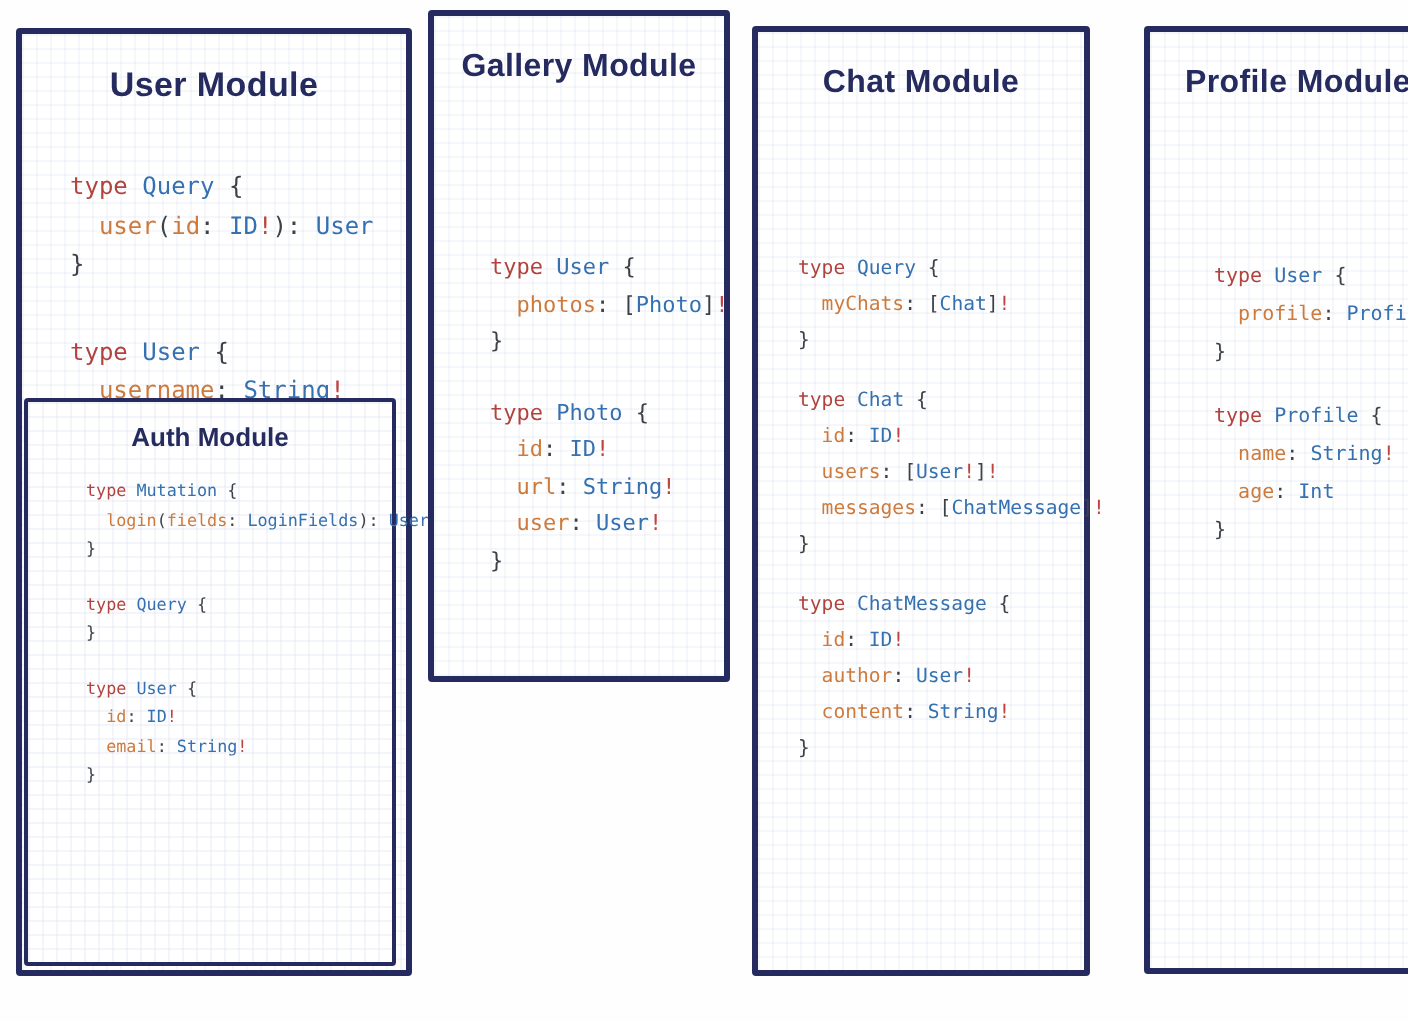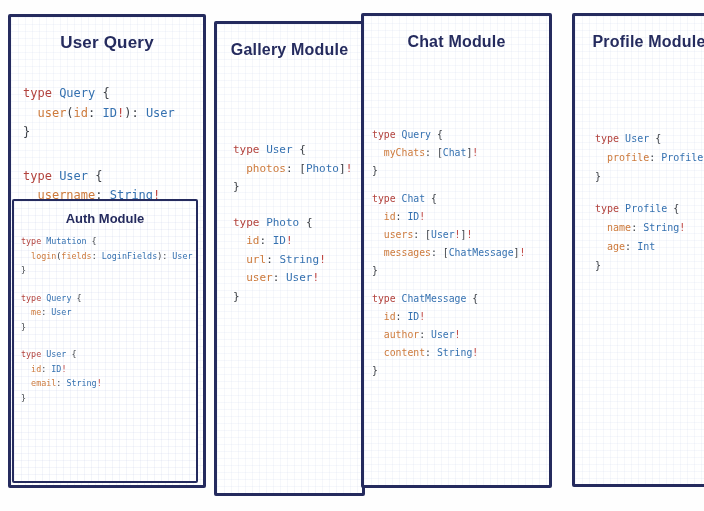--- a/index.html
+++ b/index.html
@@ -12,33 +12,33 @@
     position:absolute;box-sizing:border-box;
     background:#ffffff;
     background-image:
       linear-gradient(rgba(213,219,238,.22) 1px,transparent 1px),
       linear-gradient(90deg,rgba(213,219,238,.22) 1px,transparent 1px);
     background-size:7px 7px;
     border:3px solid var(--navy);
     border-radius:2px;
   }
   .p1{left:8px;top:14px;width:198px;height:474px}
-  .p2{left:214px;top:21px;width:151px;height:475px}
-  .p3{left:361px;top:13px;width:191px;height:475px}
+  .p2{left:214px;top:5px;width:151px;height:336px}
+  .p3{left:376px;top:13px;width:169px;height:475px}
   .p4{left:572px;top:13px;width:154px;height:474px}
 
   .panel-title{
     margin:16px 4px 0;text-align:center;
     font-weight:700;color:var(--navy);
     font-size:16px;line-height:20px;letter-spacing:.2px;
   }
   .p1 .panel-title{font-size:17px}
 
   .code-area{box-sizing:border-box}
-  .code-block{margin:0;font-family:"DejaVu Sans Mono","Liberation Mono",monospace}
+  .code-block{margin:12px;font-family:"DejaVu Sans Mono","Liberation Mono",monospace}
   .code-line{white-space:pre}
 
   .p1 > .code-area{margin-top:31px;padding-left:12px}
   .p1 > .code-area .code-line{font-size:12px;line-height:19.5px}
   .p1 > .code-area .code-block{margin-bottom:24px}
 
   .p2 .code-area{margin-top:81px;padding-left:16px}
   .p2 .code-line{font-size:11px;line-height:18.5px}
   .p2 .code-block{margin-bottom:17px}
 
@@ -56,46 +56,46 @@
     background-image:
       linear-gradient(rgba(213,219,238,.28) 1px,transparent 1px),
       linear-gradient(90deg,rgba(213,219,238,.28) 1px,transparent 1px);
     background-size:7px 7px;
     border:2px solid var(--navy);border-radius:2px;
   }
   .auth-box .auth-title{
     margin:10px 0 0;text-align:center;font-weight:700;
     color:var(--navy);font-size:13px;line-height:15px;
   }
-  .auth-box .code-area{margin-top:8px;padding-left:7px}
+  .auth-box .code-area{margin-top:8px;padding-left:17px}
   .auth-box .code-line{font-size:8.4px;line-height:14.5px}
   .auth-box .code-block{margin-bottom:13px}
 
   .tok-k{color:var(--kw)}
   .tok-t{color:var(--type)}
   .tok-f{color:var(--field)}
   .tok-p{color:var(--punct)}
   .tok-b{color:var(--bang)}
 </style>
 </head>
 <body>
 
 <div>
 
   <section class="panel p1">
-    <h2 class="panel-title">User Query</h2>
+    <h2 class="panel-title">User Module</h2>
     <div class="code-area">
         <pre class="code-block"><div class="code-line"><span class="tok-k">type </span><span class="tok-t">Query </span><span class="tok-p">{</span></div><div class="code-line"><span class="tok-p">  </span><span class="tok-f">user</span><span class="tok-p">(</span><span class="tok-f">id</span><span class="tok-p">: </span><span class="tok-t">ID</span><span class="tok-b">!</span><span class="tok-p">): </span><span class="tok-t">User</span></div><div class="code-line"><span class="tok-p">}</span></div></pre>
         <pre class="code-block"><div class="code-line"><span class="tok-k">type </span><span class="tok-t">User </span><span class="tok-p">{</span></div><div class="code-line"><span class="tok-p">  </span><span class="tok-f">username</span><span class="tok-p">: </span><span class="tok-t">String</span><span class="tok-b">!</span></div><div class="code-line"><span class="tok-p">}</span></div></pre>
       </div>
     <section class="auth-box">
       <h3 class="auth-title">Auth Module</h3>
       <div class="code-area">
           <pre class="code-block"><div class="code-line"><span class="tok-k">type </span><span class="tok-t">Mutation </span><span class="tok-p">{</span></div><div class="code-line"><span class="tok-p">  </span><span class="tok-f">login</span><span class="tok-p">(</span><span class="tok-f">fields</span><span class="tok-p">: </span><span class="tok-t">LoginFields</span><span class="tok-p">): </span><span class="tok-t">User</span></div><div class="code-line"><span class="tok-p">}</span></div></pre>
-          <pre class="code-block"><div class="code-line"><span class="tok-k">type </span><span class="tok-t">Query </span><span class="tok-p">{</span></div><div class="code-line"><span class="tok-p">  </span><span class="tok-f">me</span><span class="tok-p">: </span><span class="tok-t">User</span></div><div class="code-line"><span class="tok-p">}</span></div></pre>
+          <pre class="code-block"><div class="code-line"><span class="tok-k">type </span><span class="tok-t">Query </span><span class="tok-p">{</span></div><div class="code-line"><span class="tok-p">}</span></div></pre>
           <pre class="code-block"><div class="code-line"><span class="tok-k">type </span><span class="tok-t">User </span><span class="tok-p">{</span></div><div class="code-line"><span class="tok-p">  </span><span class="tok-f">id</span><span class="tok-p">: </span><span class="tok-t">ID</span><span class="tok-b">!</span></div><div class="code-line"><span class="tok-p">  </span><span class="tok-f">email</span><span class="tok-p">: </span><span class="tok-t">String</span><span class="tok-b">!</span></div><div class="code-line"><span class="tok-p">}</span></div></pre>
         </div>
     </section>
   </section>
 
   <section class="panel p2">
     <h2 class="panel-title">Gallery Module</h2>
     <div class="code-area">
         <pre class="code-block"><div class="code-line"><span class="tok-k">type </span><span class="tok-t">User </span><span class="tok-p">{</span></div><div class="code-line"><span class="tok-p">  </span><span class="tok-f">photos</span><span class="tok-p">: [</span><span class="tok-t">Photo</span><span class="tok-p">]</span><span class="tok-b">!</span></div><div class="code-line"><span class="tok-p">}</span></div></pre>
         <pre class="code-block"><div class="code-line"><span class="tok-k">type </span><span class="tok-t">Photo </span><span class="tok-p">{</span></div><div class="code-line"><span class="tok-p">  </span><span class="tok-f">id</span><span class="tok-p">: </span><span class="tok-t">ID</span><span class="tok-b">!</span></div><div class="code-line"><span class="tok-p">  </span><span class="tok-f">url</span><span class="tok-p">: </span><span class="tok-t">String</span><span class="tok-b">!</span></div><div class="code-line"><span class="tok-p">  </span><span class="tok-f">user</span><span class="tok-p">: </span><span class="tok-t">User</span><span class="tok-b">!</span></div><div class="code-line"><span class="tok-p">}</span></div></pre>

